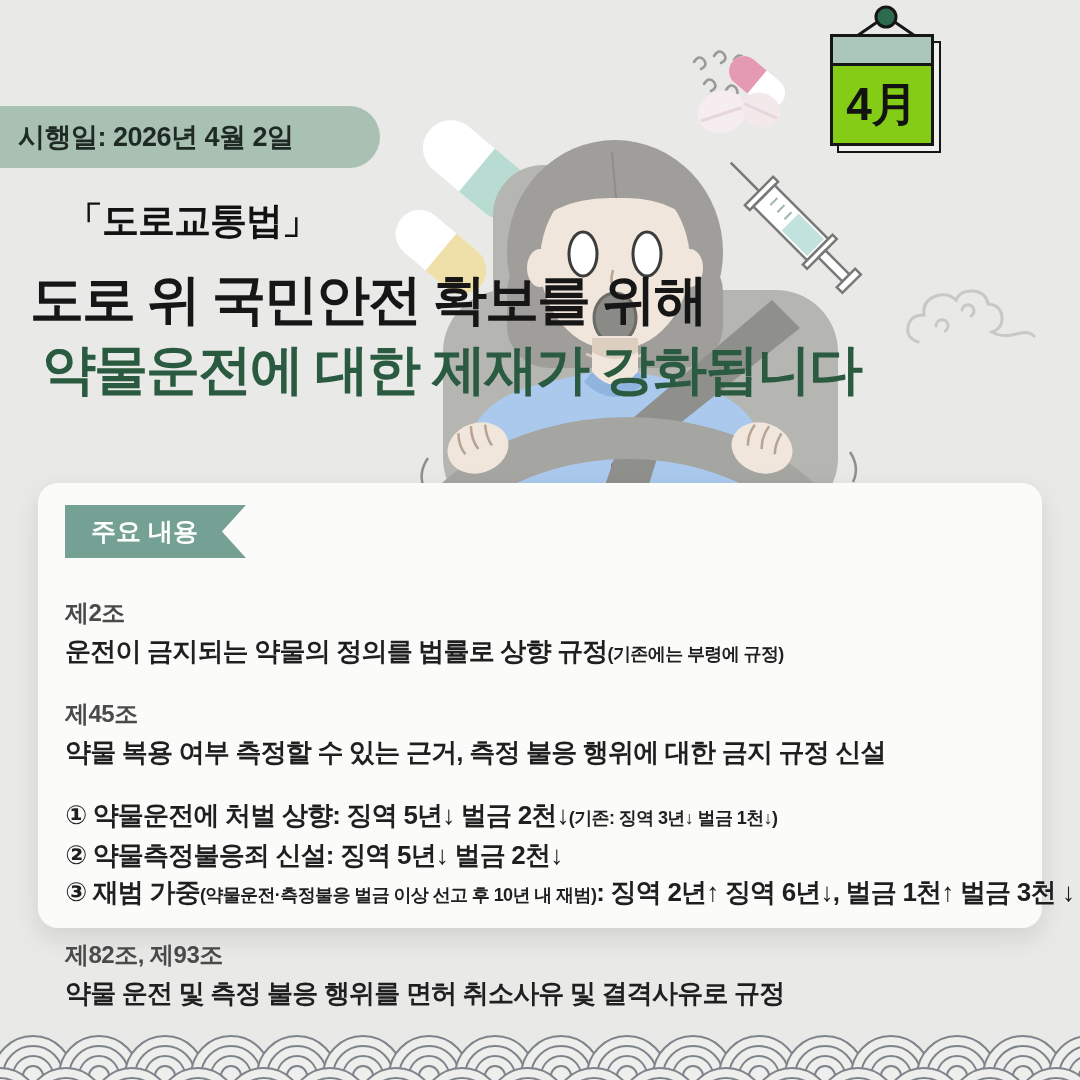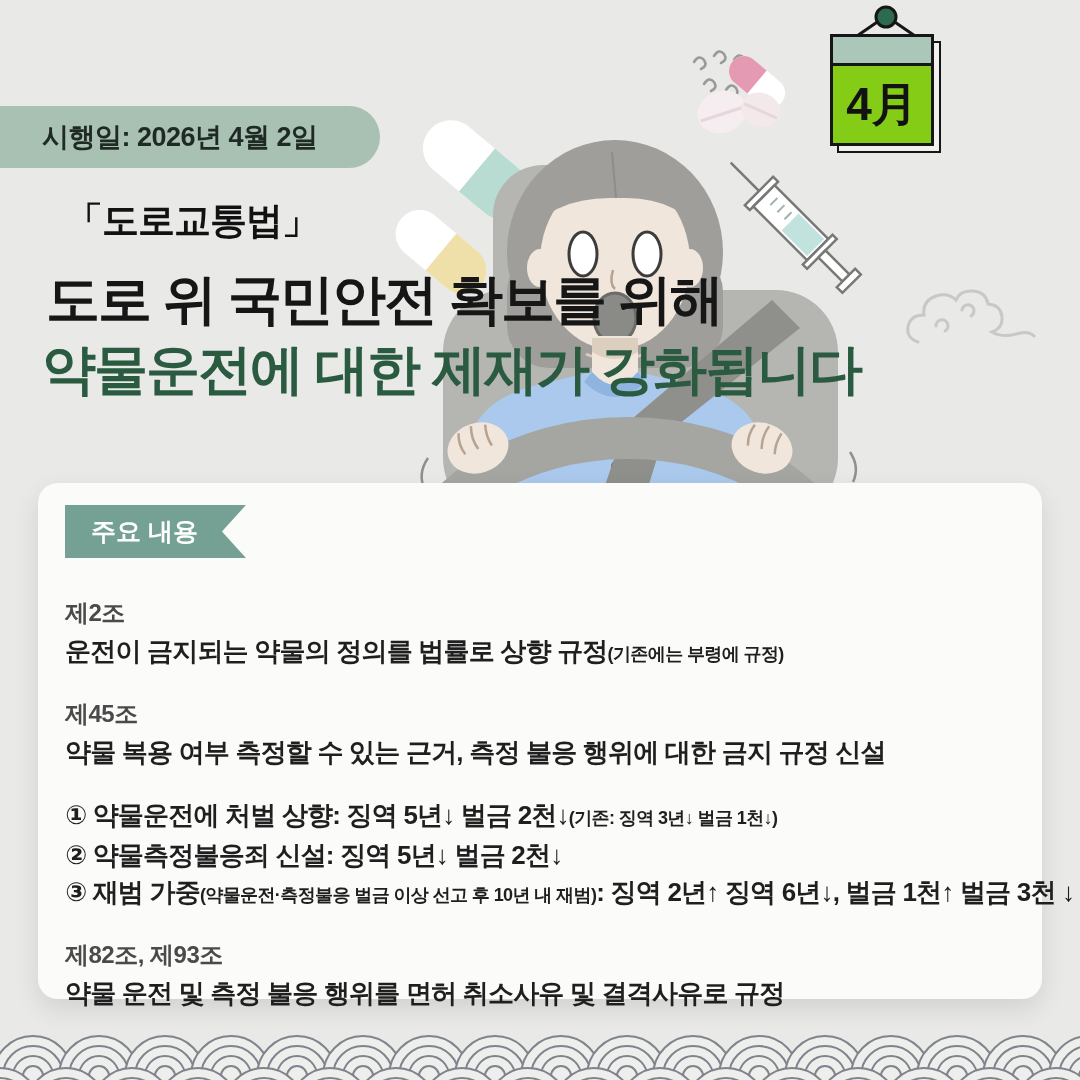--- a/index.html
+++ b/index.html
@@ -8,30 +8,30 @@
     background:#e9e9e7;
     font-family:"Liberation Sans","DejaVu Sans",sans-serif;
     -webkit-font-smoothing:antialiased;
   }
   
   .illus{position:absolute;left:0;top:0;z-index:1;}
   
   .date-badge{
     position:absolute;left:0;top:106px;height:62px;width:380px;z-index:4;
     background:#a8c1b2;border-radius:0 31px 31px 0;
-    display:flex;align-items:center;padding-left:42px;box-sizing:border-box;
+    display:flex;align-items:center;padding-left:18px;box-sizing:border-box;
     font-size:27px;font-weight:700;color:#1e2a23;letter-spacing:-0.5px;
   }
   
   .law-title{
     position:absolute;left:42px;top:196px;z-index:3;
     font-size:37px;font-weight:800;color:#121212;letter-spacing:-1px;margin-left:24px;
   }
   .headline1{
-    position:absolute;left:46px;top:264px;z-index:3;white-space:nowrap;
+    position:absolute;left:30px;top:264px;z-index:3;white-space:nowrap;
     font-size:54px;font-weight:900;color:#161616;letter-spacing:-2px;
   }
   .headline2{
     position:absolute;left:42px;top:334px;z-index:3;white-space:nowrap;
     font-size:54px;font-weight:900;color:#2a5b40;letter-spacing:-2px;
   }
   
   .calendar{position:absolute;left:828px;top:4px;width:116px;height:150px;z-index:4;}
   .cal-strings{position:absolute;left:0;top:0;}
   .cal-frame{
@@ -39,21 +39,21 @@
     background:#84cc16;border:3px solid #161616;
     box-shadow:7px 7px 0 -2px #f0f0ee,7px 7px 0 0 #161616;
   }
   .cal-header{height:26px;background:#abc7ba;border-bottom:3px solid #161616;}
   .cal-body{
     height:77px;display:flex;align-items:center;justify-content:center;
     font-size:46px;font-weight:800;color:#121212;
   }
   
   .card{
-    position:absolute;left:38px;top:483px;width:1004px;height:516px;z-index:5;
+    position:absolute;left:38px;top:483px;width:1004px;height:445px;z-index:5;
     background:#fbfcfa;border-radius:20px;box-sizing:border-box;
     box-shadow:0 10px 26px rgba(0,0,0,0.10);
     padding:22px 27px 0 27px;
   }
   .ribbon{
     display:inline-block;
     background:#74a193;color:#ffffff;
     font-size:25px;font-weight:800;letter-spacing:0px;
     padding:10px 48px 10px 26px;
     clip-path:polygon(0 0,100% 0,calc(100% - 24px) 50%,100% 100%,0 100%);

